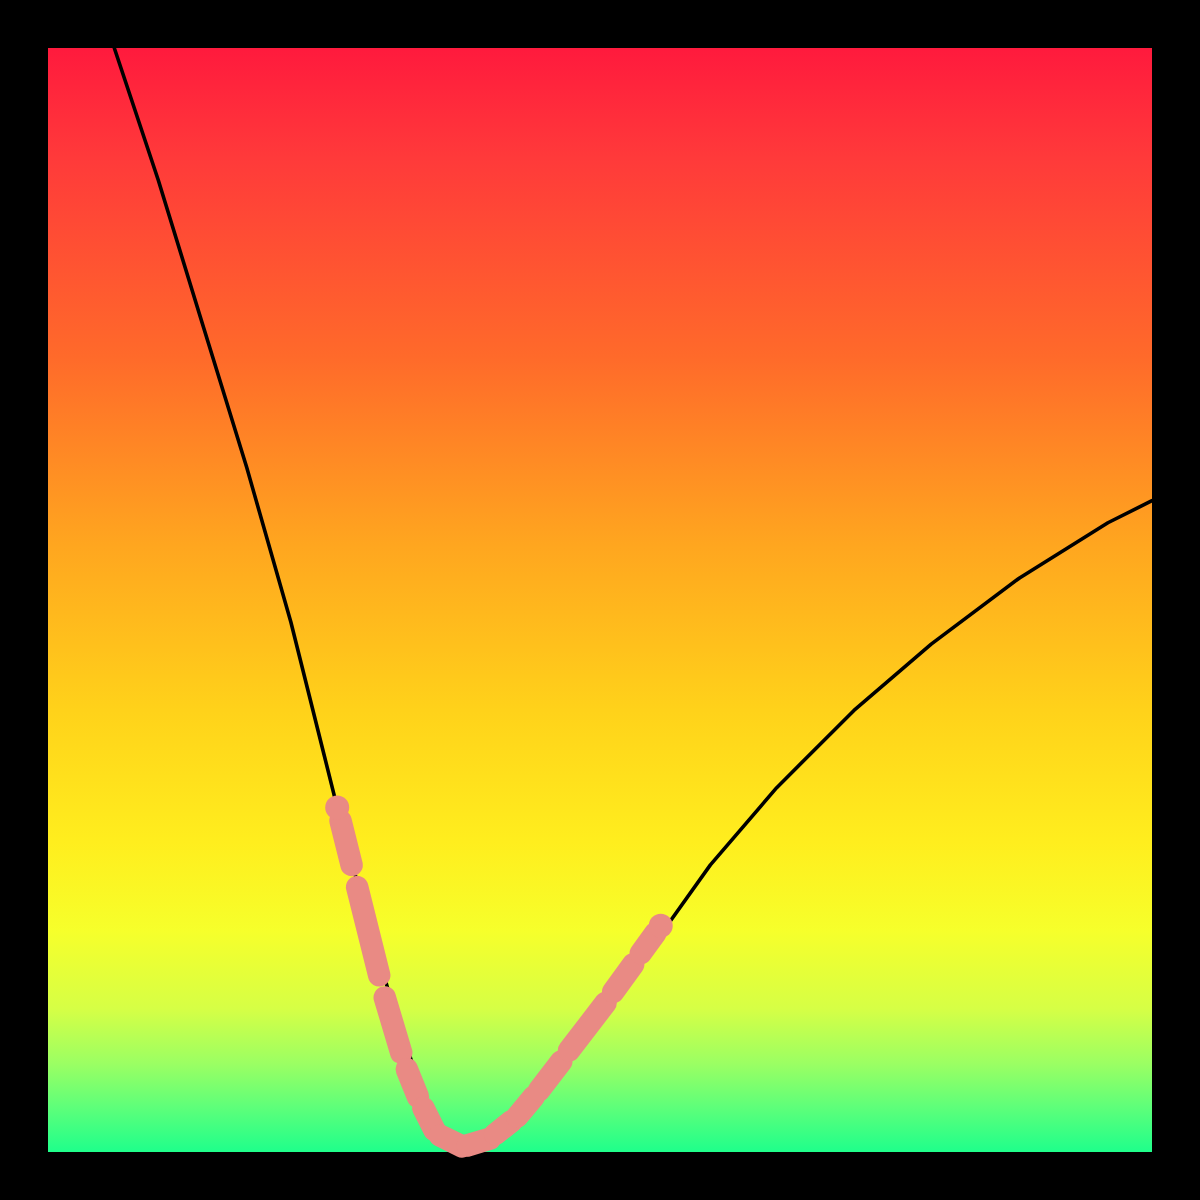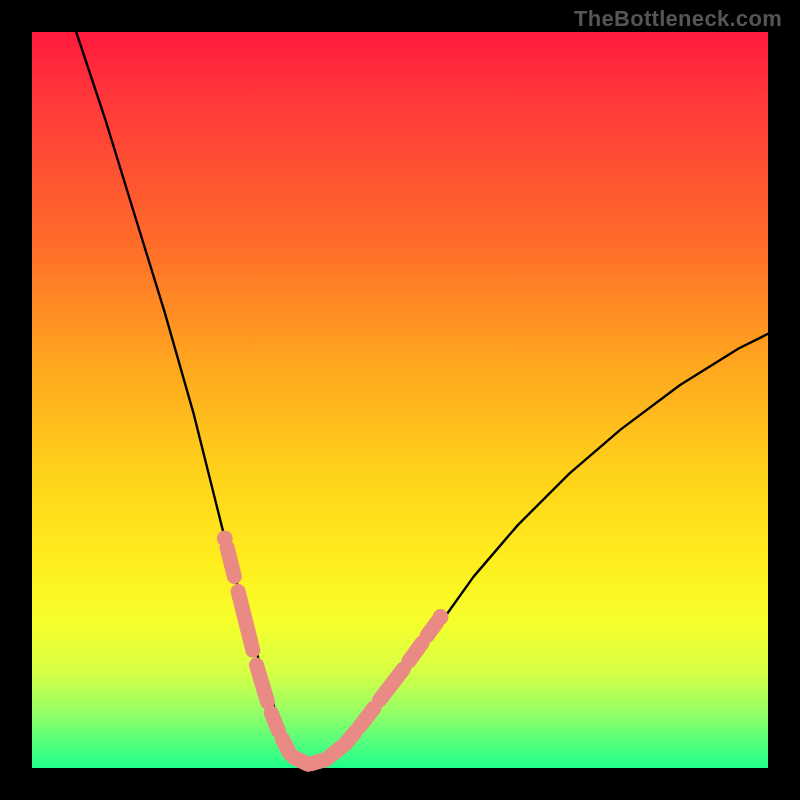--- a/index.html
+++ b/index.html
@@ -54,21 +54,20 @@
     top: 0;
     width: 736px;
     height: 736px;
     overflow: visible;
   }
 </style>
 </head>
 <body>
 
 <div class="stage">
-  <div class="brand">TheBottleneck.com</div>
   <div class="plot-area">
     <svg class="curve-layer" viewBox="0 0 736 736">
       <g id="curve-group">
           <path d="M44.2 0.0 L73.6 88.3 L103.0 184.0 L132.5 279.7 L161.9 382.7 L184.0 471.0 L198.7 529.9 L213.4 581.4 L228.2 633.0 L242.9 677.1 L250.2 699.2 L257.6 713.9 L265.0 728.6 L272.3 732.3 L279.7 732.3 L294.4 728.6 L316.5 713.9 L338.6 684.5 L368.0 647.7 L404.8 596.2 L441.6 544.6 L485.8 493.1 L537.3 441.6 L588.8 397.4 L647.7 353.3 L706.6 316.5 L736.0 301.8 " fill="none" stroke="#000000" stroke-width="2.4" stroke-linecap="round" stroke-linejoin="round"></path>
         </g>
       <g id="marker-group">
           <line x1="195.0" y1="515.2" x2="202.4" y2="544.6" stroke="#e98a84" stroke-width="15" stroke-linecap="round"></line>
           <line x1="206.1" y1="559.4" x2="220.8" y2="618.2" stroke="#e98a84" stroke-width="15" stroke-linecap="round"></line>
           <line x1="224.5" y1="633.0" x2="235.5" y2="669.8" stroke="#e98a84" stroke-width="15" stroke-linecap="round"></line>
           <line x1="239.2" y1="680.8" x2="246.6" y2="699.2" stroke="#e98a84" stroke-width="15" stroke-linecap="round"></line>

